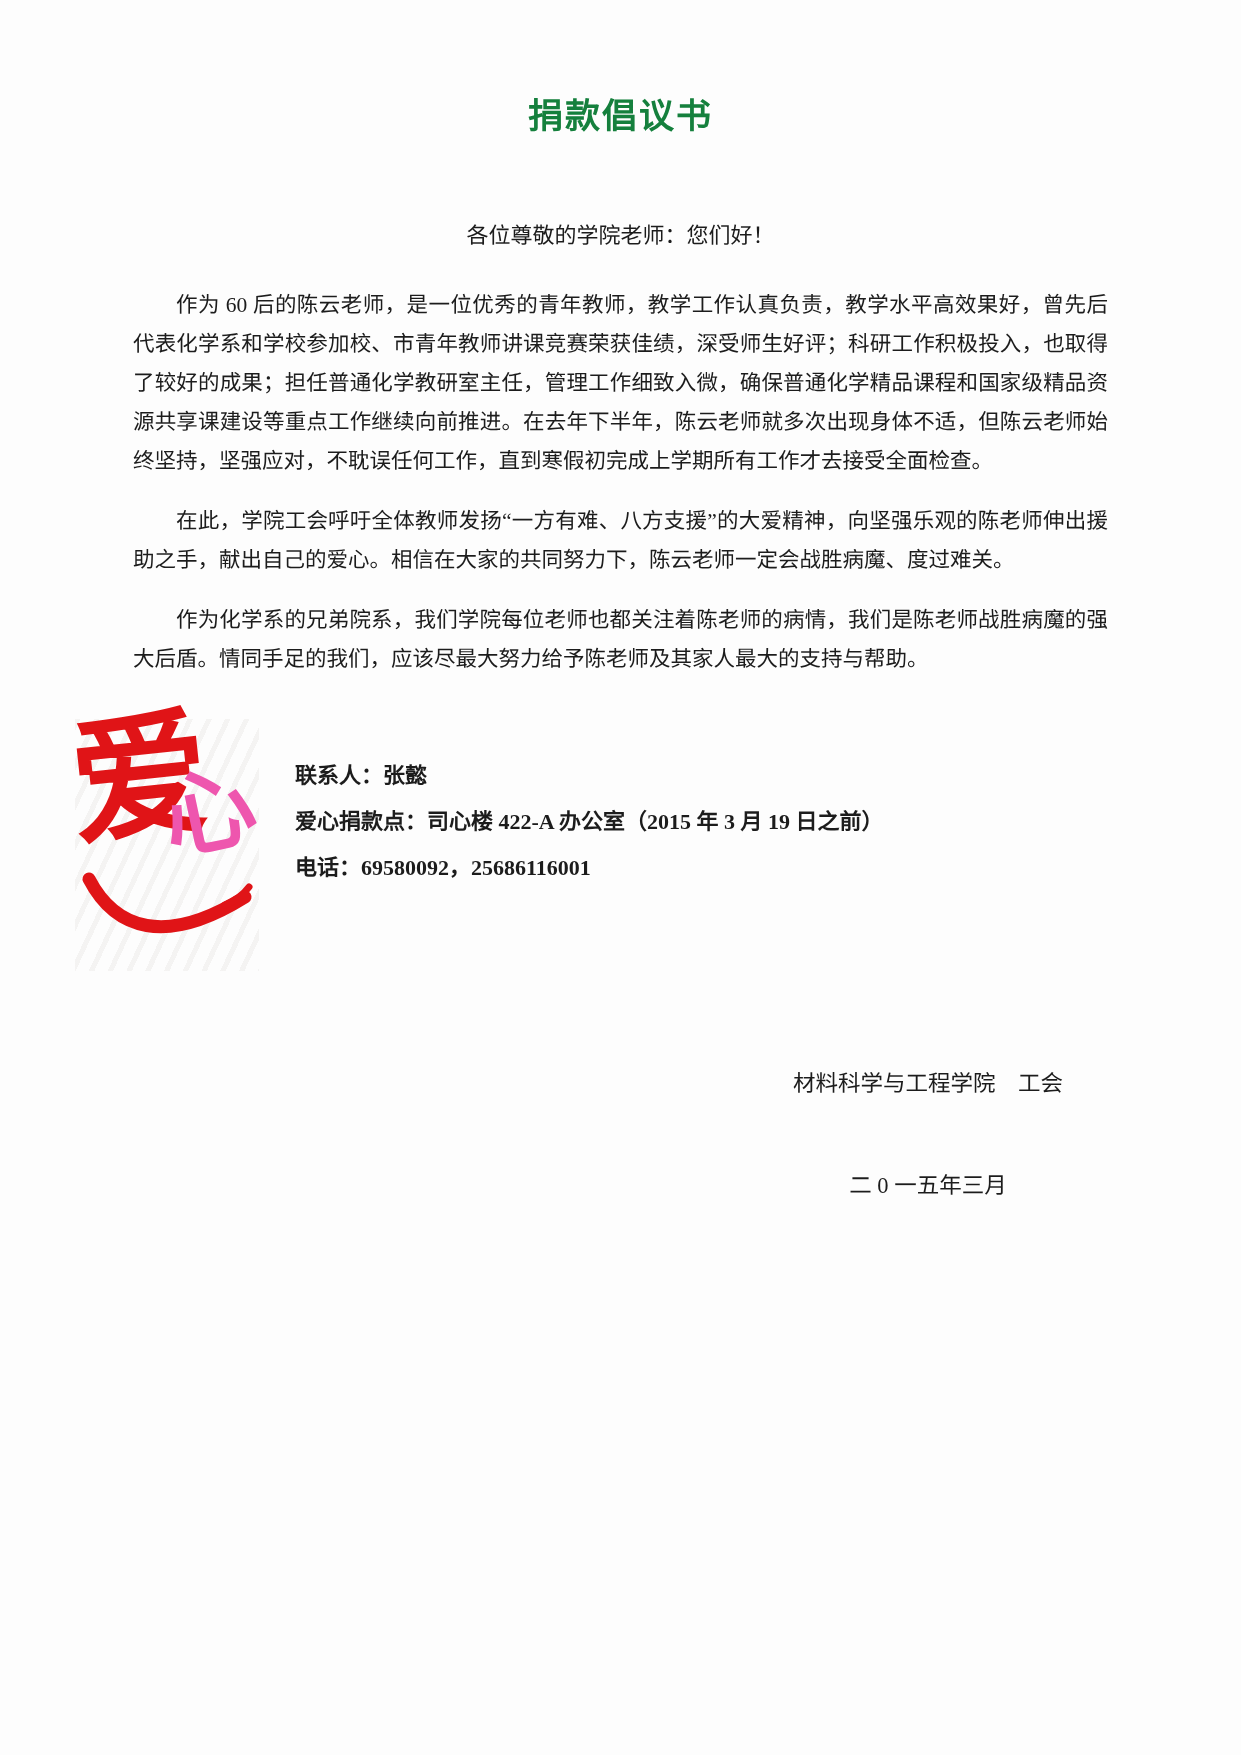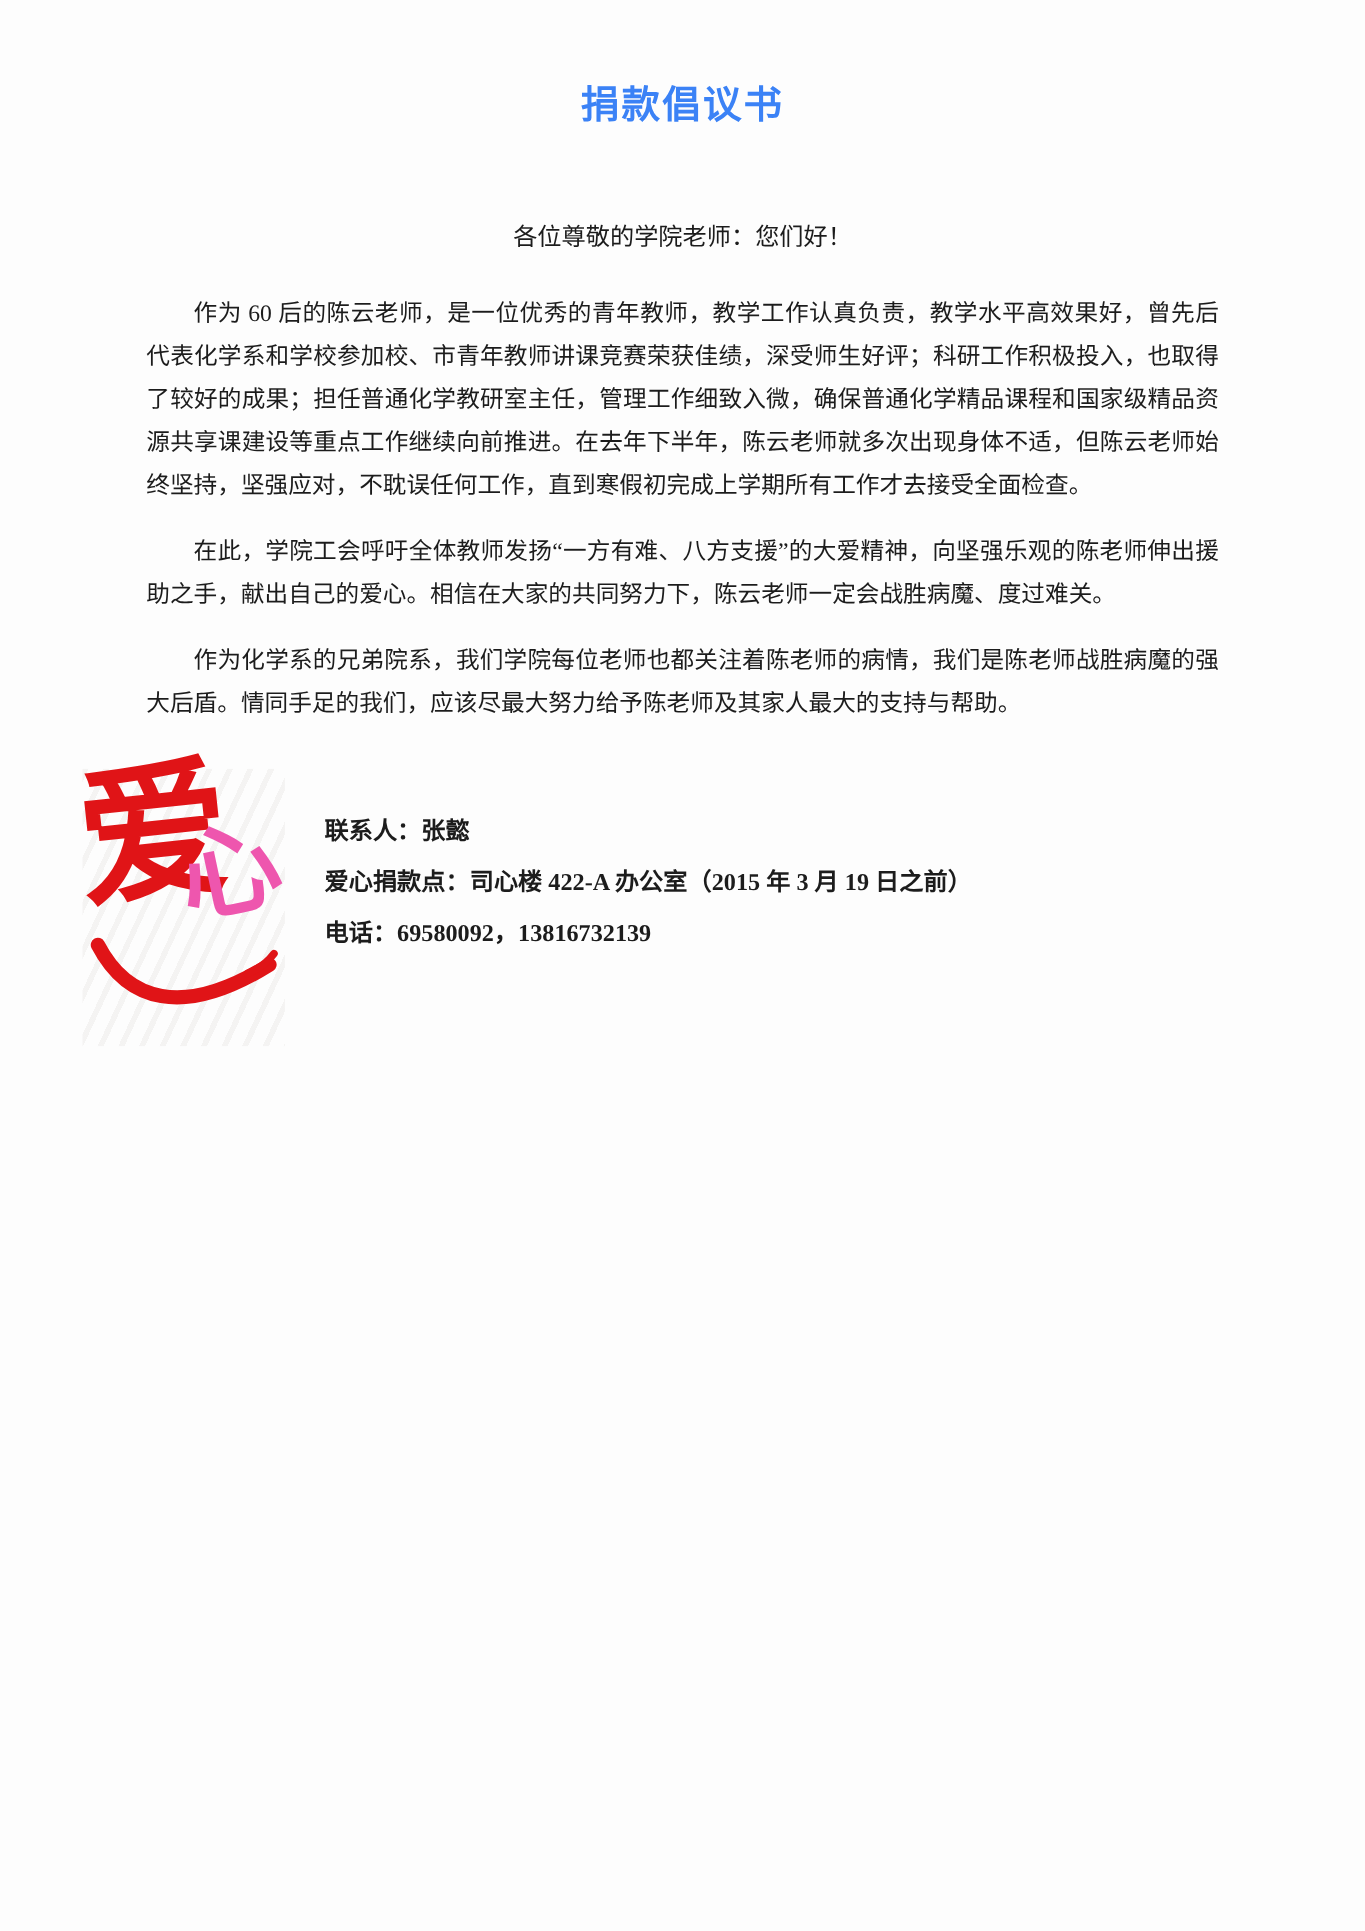--- a/index.html
+++ b/index.html
@@ -11,28 +11,28 @@
     height: 1755px;
     margin: 0 auto;
     background: #fdfdfd;
     color: #1c1c1c;
     font-family: "Liberation Serif", "DejaVu Serif", serif;
     padding: 0 133px;
     overflow: hidden;
   }
 
   .doc-title {
-    margin: 76px 0 0 0;
+    margin: 96px 0 0 0;
     font-family: Liberation Sans, sans-serif;
     font-weight: 700;
     font-size: 35px;
     line-height: 40px;
     text-align: center;
     letter-spacing: 2px;
-    color: #3b82f6;
+    color: #15803d;
   }
 
   .greeting {
     margin: 80px 0 31px 0;
     font-size: 22px;
     line-height: 39px;
     text-align: center;
   }
 
   .body-text p {
@@ -132,19 +132,23 @@
       <span class="logo-xin">心</span>
       <svg class="logo-swoosh" viewBox="0 0 184 252" xmlns="http://www.w3.org/2000/svg">
         <path d="M14 160 C 40 210, 90 228, 170 178" fill="none" stroke="#e01417" stroke-width="13" stroke-linecap="round"></path>
         <path d="M150 186 C 160 182, 168 176, 174 168" fill="none" stroke="#e01417" stroke-width="7" stroke-linecap="round"></path>
       </svg>
     </div>
 
     <div class="contact">
       <div class="contact-line">联系人：张懿</div>
       <div class="contact-line">爱心捐款点：司心楼 422-A 办公室（2015 年 3 月 19 日之前）</div>
-      <div class="contact-line">电话：69580092，13816732139</div>
+      <div class="contact-line">电话：69580092，25686116001</div>
     </div>
 
   </div>
 
+  <div class="signature">
+    <div>材料科学与工程学院　工会</div>
+    <div>二 0 一五年三月</div>
+  </div>
 
 </div>
 
 </body></html>

